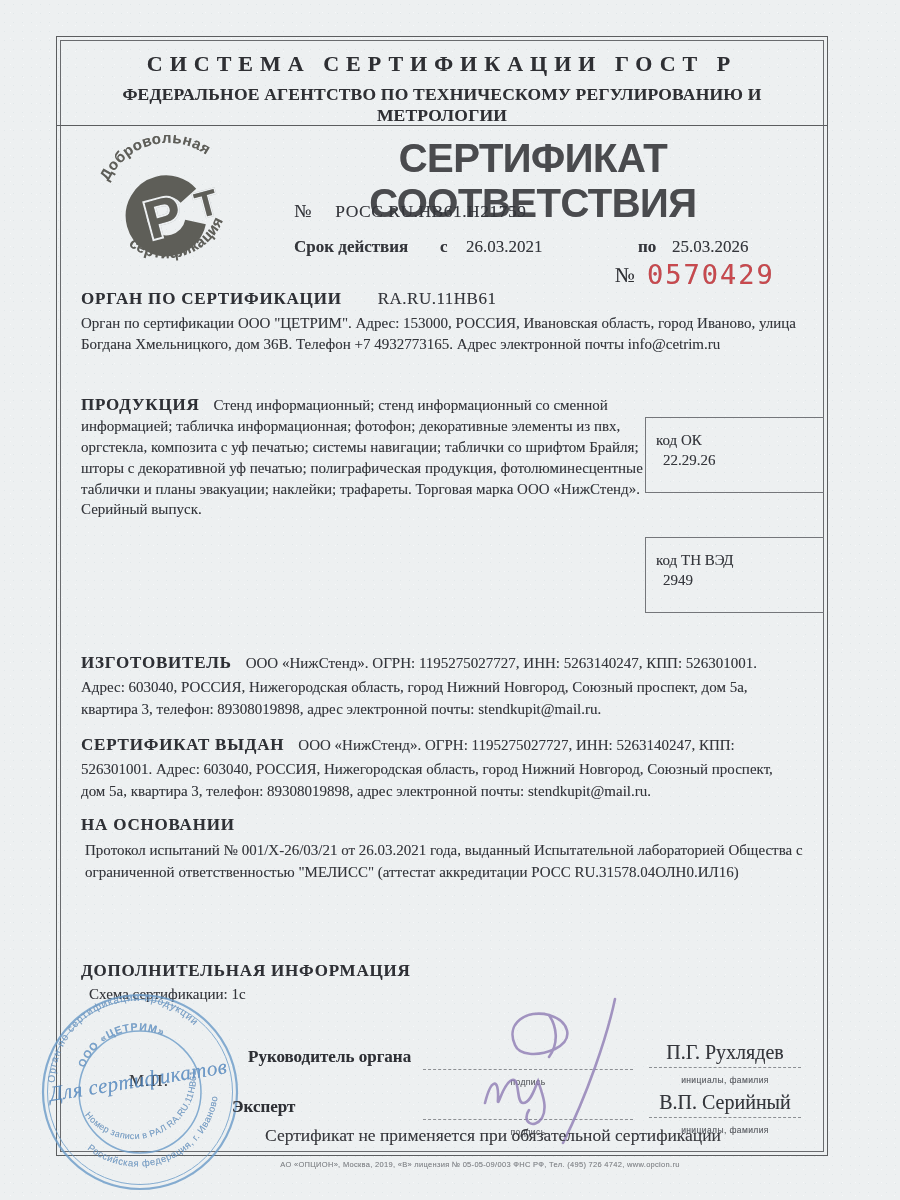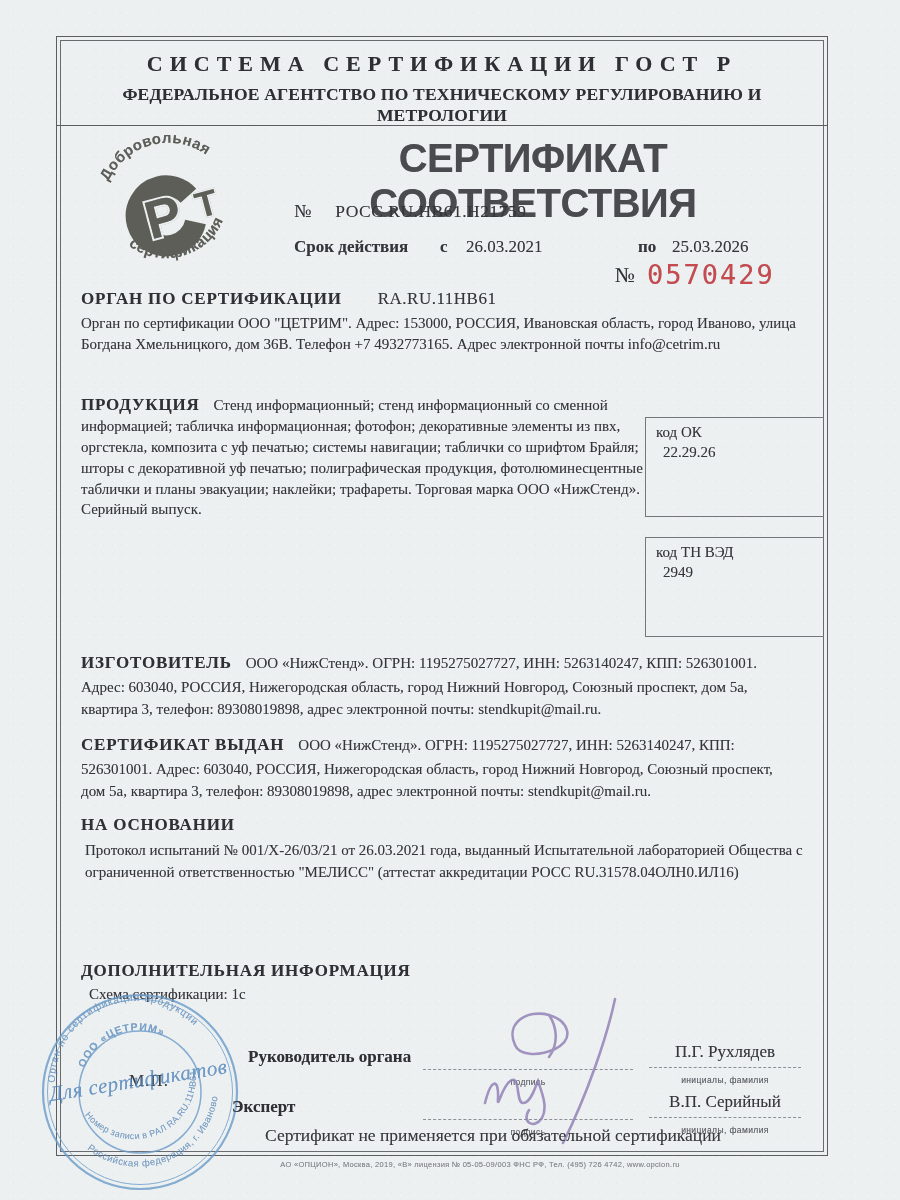--- a/index.html
+++ b/index.html
@@ -42,22 +42,22 @@
 
   .sec{position:absolute;left:24px;}
   .sec-head{font-size:17px;font-weight:bold;letter-spacing:0.8px;color:#2e3035;}
   .sec-code{margin-left:36px;font-size:17px;letter-spacing:0.5px;}
   .body-text{margin:4px 0 0 0;font-size:15px;line-height:1.38;}
   .inline-head{margin-right:14px;}
   .lh-lg{line-height:1.47;}
   .tu-line{margin-top:4px;padding-left:8px;font-size:15px;}
   .schema-line{margin-top:5px;padding-left:8px;font-size:15px;}
 
-  .codebox{position:absolute;left:588px;width:179px;height:100px;
-    border:1px solid #74767a;border-right:none;padding:6px 10px;box-sizing:border-box;
+  .codebox{position:absolute;left:588px;width:179px;height:76px;
+    border:1px solid #74767a;border-right:none;padding:14px 10px;box-sizing:border-box;
     font-size:15px;}
   .cb-value{margin:3px 0 0 7px;}
   .codebox.ok{top:380px;}
   .codebox.tnved{top:500px;}
 
   .mp-mark{position:absolute;left:72px;top:1034px;font-size:17px;letter-spacing:1px;color:#3c3e42;}
   .stamp{position:absolute;left:-22px;top:950px;pointer-events:none;}
   .sign-strokes{position:absolute;left:340px;top:950px;pointer-events:none;}
 
   .role{position:absolute;font-size:17px;font-weight:bold;color:#2e3035;}
@@ -65,21 +65,21 @@
   .role.r2{left:175px;top:1060px;}
   .sigline{position:absolute;width:210px;left:366px;}
   .sigline.s1{top:1006px;}
   .sigline.s2{top:1056px;}
   .sl-rule{height:26px;border-bottom:1px dashed #8c8f93;}
   .sl-cap{margin-top:7px;text-align:center;font-family:"Liberation Sans", sans-serif;
     font-size:8.5px;letter-spacing:0.4px;color:#5b5e63;}
   .nameline{position:absolute;left:592px;width:152px;}
   .nameline.n1{top:1000px;}
   .nameline.n2{top:1050px;}
-  .nl-name{height:30px;line-height:30px;text-align:center;font-size:17px;border-bottom:1px dashed #8c8f93;}
+  .nl-name{height:30px;line-height:30px;text-align:center;font-size:20px;border-bottom:1px dashed #8c8f93;}
 
   .footer-note{position:absolute;left:132px;top:1088px;width:608px;text-align:center;
     font-size:17.5px;color:#38393d;}
   .print-info{position:absolute;left:200px;top:1160px;width:560px;text-align:center;
     font-family:"Liberation Sans", sans-serif;font-size:7.5px;letter-spacing:0.3px;color:#8a8d90;}
 </style>
 </head>
 <body>
 
 <div class="page scantext">

